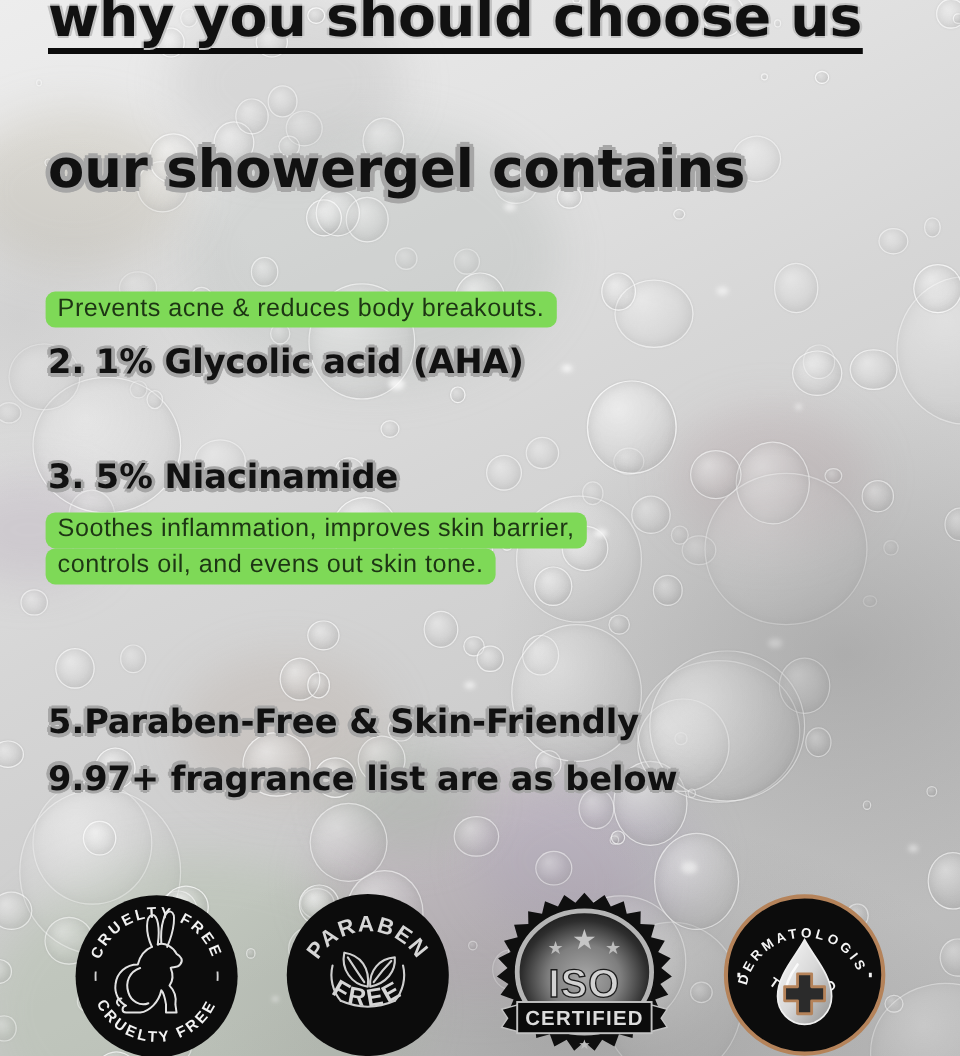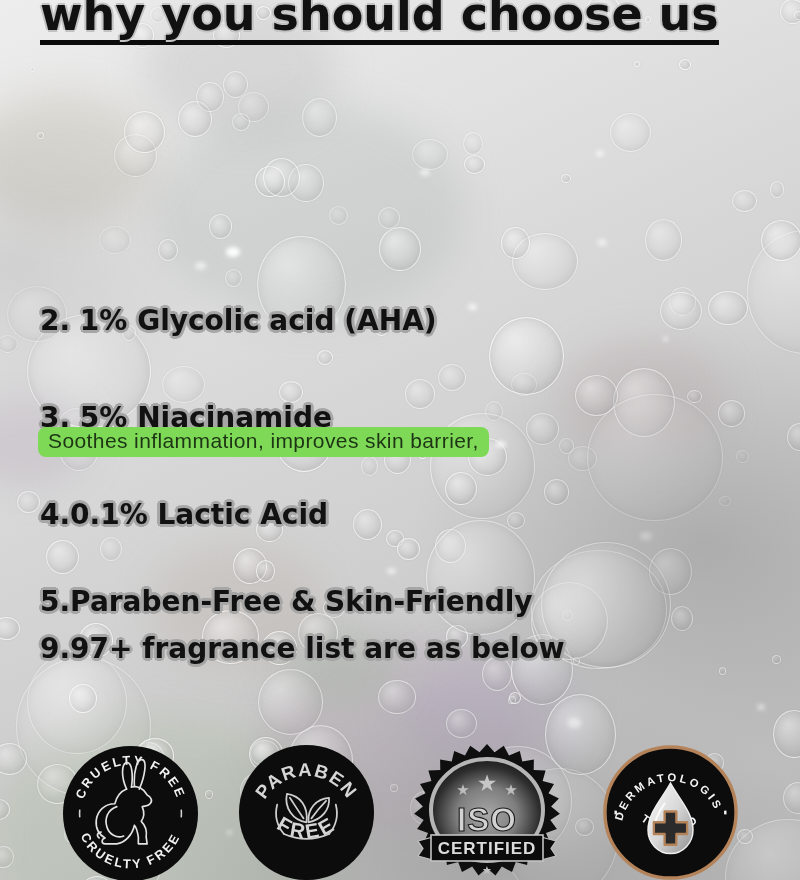--- a/index.html
+++ b/index.html
@@ -248,30 +248,34 @@
       <div class="glint" style="left: 640.255px; top: 531.526px; width: 11.5218px; height: 8.06528px; opacity: 0.6046;"></div>
       <div class="glint" style="left: 137.621px; top: 751.284px; width: 7.63615px; height: 5.34531px; opacity: 0.589882;"></div>
       <div class="glint" style="left: 597.222px; top: 239.487px; width: 9.84213px; height: 6.88949px; opacity: 0.561696;"></div>
     </div>
   <div class="shade"></div>
 
   <div class="content">
 
     <h1 class="poster-title"><span class="u">why you should choose us</span></h1>
 
-
-
-    <div class="ing-heading" style="top:304px;">2. 1% Glycolic acid (AHA)</div>
-
-    <div class="ing-heading" style="top:401px;">3. 5% Niacinamide</div>
+    <h2 class="poster-subtitle" style="top:116px;">our showergel contains</h2>
+
+    <div class="green-group" style="top:243px;">
+      <span class="green-line">Prevents acne &amp; reduces body breakouts.</span>
+    </div>
+
+    <div class="ing-heading" style="top:285px;">2. 1% Glycolic acid (AHA)</div>
+
+    <div class="ing-heading" style="top:381px;">3. 5% Niacinamide</div>
     <div class="green-group" style="top:427px;">
       <span class="green-line">Soothes inflammation, improves skin barrier,</span>
+      <span class="green-line">controls oil, and evens out skin tone.</span>
     </div>
 
-    <div class="ing-heading" style="top:498px;">4.0.1% Lactic Acid</div>
 
     <div class="ing-heading" style="top:585px;">5.Paraben-Free &amp; Skin-Friendly</div>
     <div class="ing-heading" style="top:632px;">9.97+ fragrance list are as below</div>
 
     <div class="badges">
 
       <div class="badge" style="left:62px;top:2px;">
         <svg width="137" height="137" viewBox="0 0 140 140">
           <circle cx="70" cy="70" r="69" fill="var(--badge-black)"></circle>
           <circle cx="70" cy="70" r="52" fill="none" stroke="#e8e8e8" stroke-width="1.6" pathLength="360" stroke-dasharray="9 171 9 171" stroke-dashoffset="4.5" opacity="0.9"></circle>

